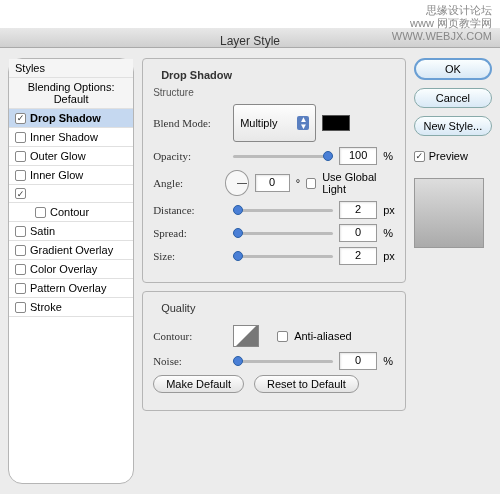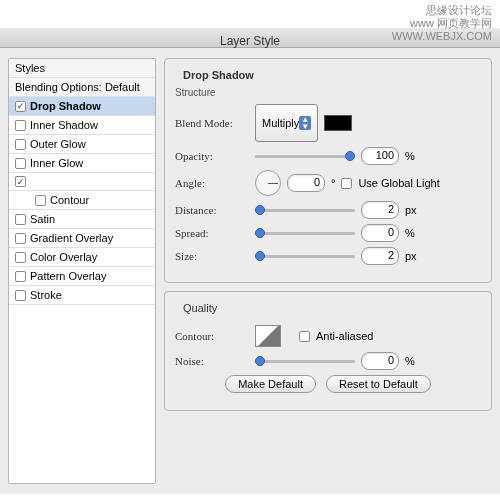--- a/index.html
+++ b/index.html
@@ -1,39 +1,39 @@
 <!DOCTYPE html>
 <html><head>
 <meta charset="utf-8">
 <style>
 * { box-sizing: border-box; margin: 0; padding: 0; font-family: "Lucida Grande", Arial, sans-serif; font-size: 11px; }
 body { background: #fff; width: 500px; height: 500px; overflow: hidden; position: relative; }
 .watermark { position: absolute; top: 4px; right: 8px; color: #888; font-size: 10px; text-align: right; line-height: 1.2; }
 .titlebar { height: 20px; background: linear-gradient(#e8e8e8,#cfcfcf); border-bottom: 1px solid #aaa; text-align: center; line-height: 26px; font-size: 12px; color: #333; margin-top: 28px; }
 .dialog { display: flex; padding: 10px 8px; gap: 8px; background: #ececec; height: 446px; }
-.sidebar { width: 148px; background: #fff; border: 1px solid #b5b5b5; border-radius: 2px; text-align: center; }
+.sidebar { width: 148px; background: #fff; border: 1px solid #b5b5b5; border-radius: 14px; text-align: center; }
 .sidebar div { padding: 3px 6px; border-bottom: 1px solid #e0e0e0; display: flex; align-items: center; gap: 4px; cursor: pointer; }
 .sidebar .hdr { background: #f5f5f5; font-weight: normal; }
 .sidebar .sel { background: #c5d8f0; }
 .sidebar .indent { padding-left: 26px; }
 .cb { width: 11px; height: 11px; border: 1px solid #888; background: #fff; display: inline-flex; align-items: center; justify-content: center; font-size: 9px; color: #333; border-radius: 2px; }
 .cb.checked::before { content: "✓"; }
 .main { flex: 1; }
 .fieldset { border: 1px solid #b5b5b5; border-radius: 4px; padding: 10px 10px 12px; margin-bottom: 8px; background: #ececec; }
 .legend { margin: -18px 0 6px 4px; background: #ececec; padding: 0 4px; display: inline-block; color: #333; }
 .sub { font-size: 10px; color: #555; margin-bottom: 6px; }
 .row { display: flex; align-items: center; margin: 5px 0; gap: 6px; }
 .lbl { width: 74px; text-align: left; color: #333; font-family: Liberation Serif, serif; }
-.select { border: 1px solid #888; border-radius: 3px; background: linear-gradient(#fdfdfd,#e8e8e8); padding: 18px 6px; display: flex; align-items: center; height: 28px; }
+.select { border: 1px solid #888; border-radius: 3px; background: linear-gradient(#fdfdfd,#e8e8e8); padding: 18px 6px; display: flex; align-items: center; gap: 20px; height: 28px; }
 .select .arrows { background: #5a7fc0; color: #fff; border-radius: 2px; padding: 0 2px; font-size: 8px; line-height: 7px; }
 .swatch { width: 28px; height: 16px; background: #000; border: 1px solid #555; }
 .slider { position: relative; width: 100px; height: 14px; }
 .slider::before { content: ""; position: absolute; left: 0; right: 0; top: 6px; height: 3px; background: #bbb; border-radius: 2px; }
 .thumb { position: absolute; top: 2px; width: 10px; height: 10px; background: #4a7fd6; border-radius: 50%; border: 1px solid #2a5fa6; }
-.numbox { width: 38px; height: 18px; border: 1px solid #999; background: #fff; text-align: right; padding: 1px 4px; border-radius: 8px; box-shadow: inset 1px 1px 2px rgba(0,0,0,.1); }
+.numbox { width: 38px; height: 18px; border: 1px solid #999; background: #fff; text-align: center; padding: 1px 4px; border-radius: 0; box-shadow: inset 1px 1px 2px rgba(0,0,0,.1); }
 .angle { width: 26px; height: 26px; border: 1px solid #999; border-radius: 50%; background: #f7f7f7; position: relative; }
 .angle::after { content: ""; position: absolute; left: 50%; top: 50%; width: 10px; height: 1px; background: #555; transform-origin: left; }
 .contour { width: 26px; height: 22px; border: 1px solid #888; background: linear-gradient(135deg,#fff 48%,#777 52%); }
 .btn { border: 1px solid #999; border-radius: 10px; background: linear-gradient(#fdfdfd,#e3e3e3); padding: 2px 12px; cursor: pointer; }
 .rcol { width: 92px; display: flex; flex-direction: column; gap: 8px; align-items: stretch; }
 .rbtn { border: 1px solid #8aa; border-radius: 12px; background: linear-gradient(#fafeff,#d8e8f5); padding: 3px 0; text-align: center; cursor: pointer; }
 .rbtn.primary { border: 2px solid #6a9fd4; }
 .preview { margin-top: 6px; display: flex; align-items: center; gap: 4px; }
 .pvbox { width: 70px; height: 70px; background: linear-gradient(#ddd,#aaa); border: 1px solid #999; margin-top: 8px; }
 </style>
@@ -166,21 +166,31 @@
         <span>Anti-aliased</span>
       </div>
       <div class="row">
         <span class="lbl">Noise:</span>
         <div class="slider">
             <div class="thumb" style="left:0"></div>
           </div>
         <div class="numbox">0</div>
         <span>%</span>
       </div>
-      <div class="row" style="justify-content:center;gap:10px">
+      <div class="row" style="justify-content:flex-start;gap:10px">
         <div class="btn">Make Default</div>
         <div class="btn">Reset to Default</div>
       </div>
     </div>
   </div>
 
+  <div class="rcol">
+    <div class="rbtn primary">OK</div>
+    <div class="rbtn">Cancel</div>
+    <div class="rbtn">New Style...</div>
+    <div class="preview">
+      <span class="cb checked"></span>
+      <span>Preview</span>
+    </div>
+    <div class="pvbox"></div>
+  </div>
 
 </div>
 
 </body></html>

